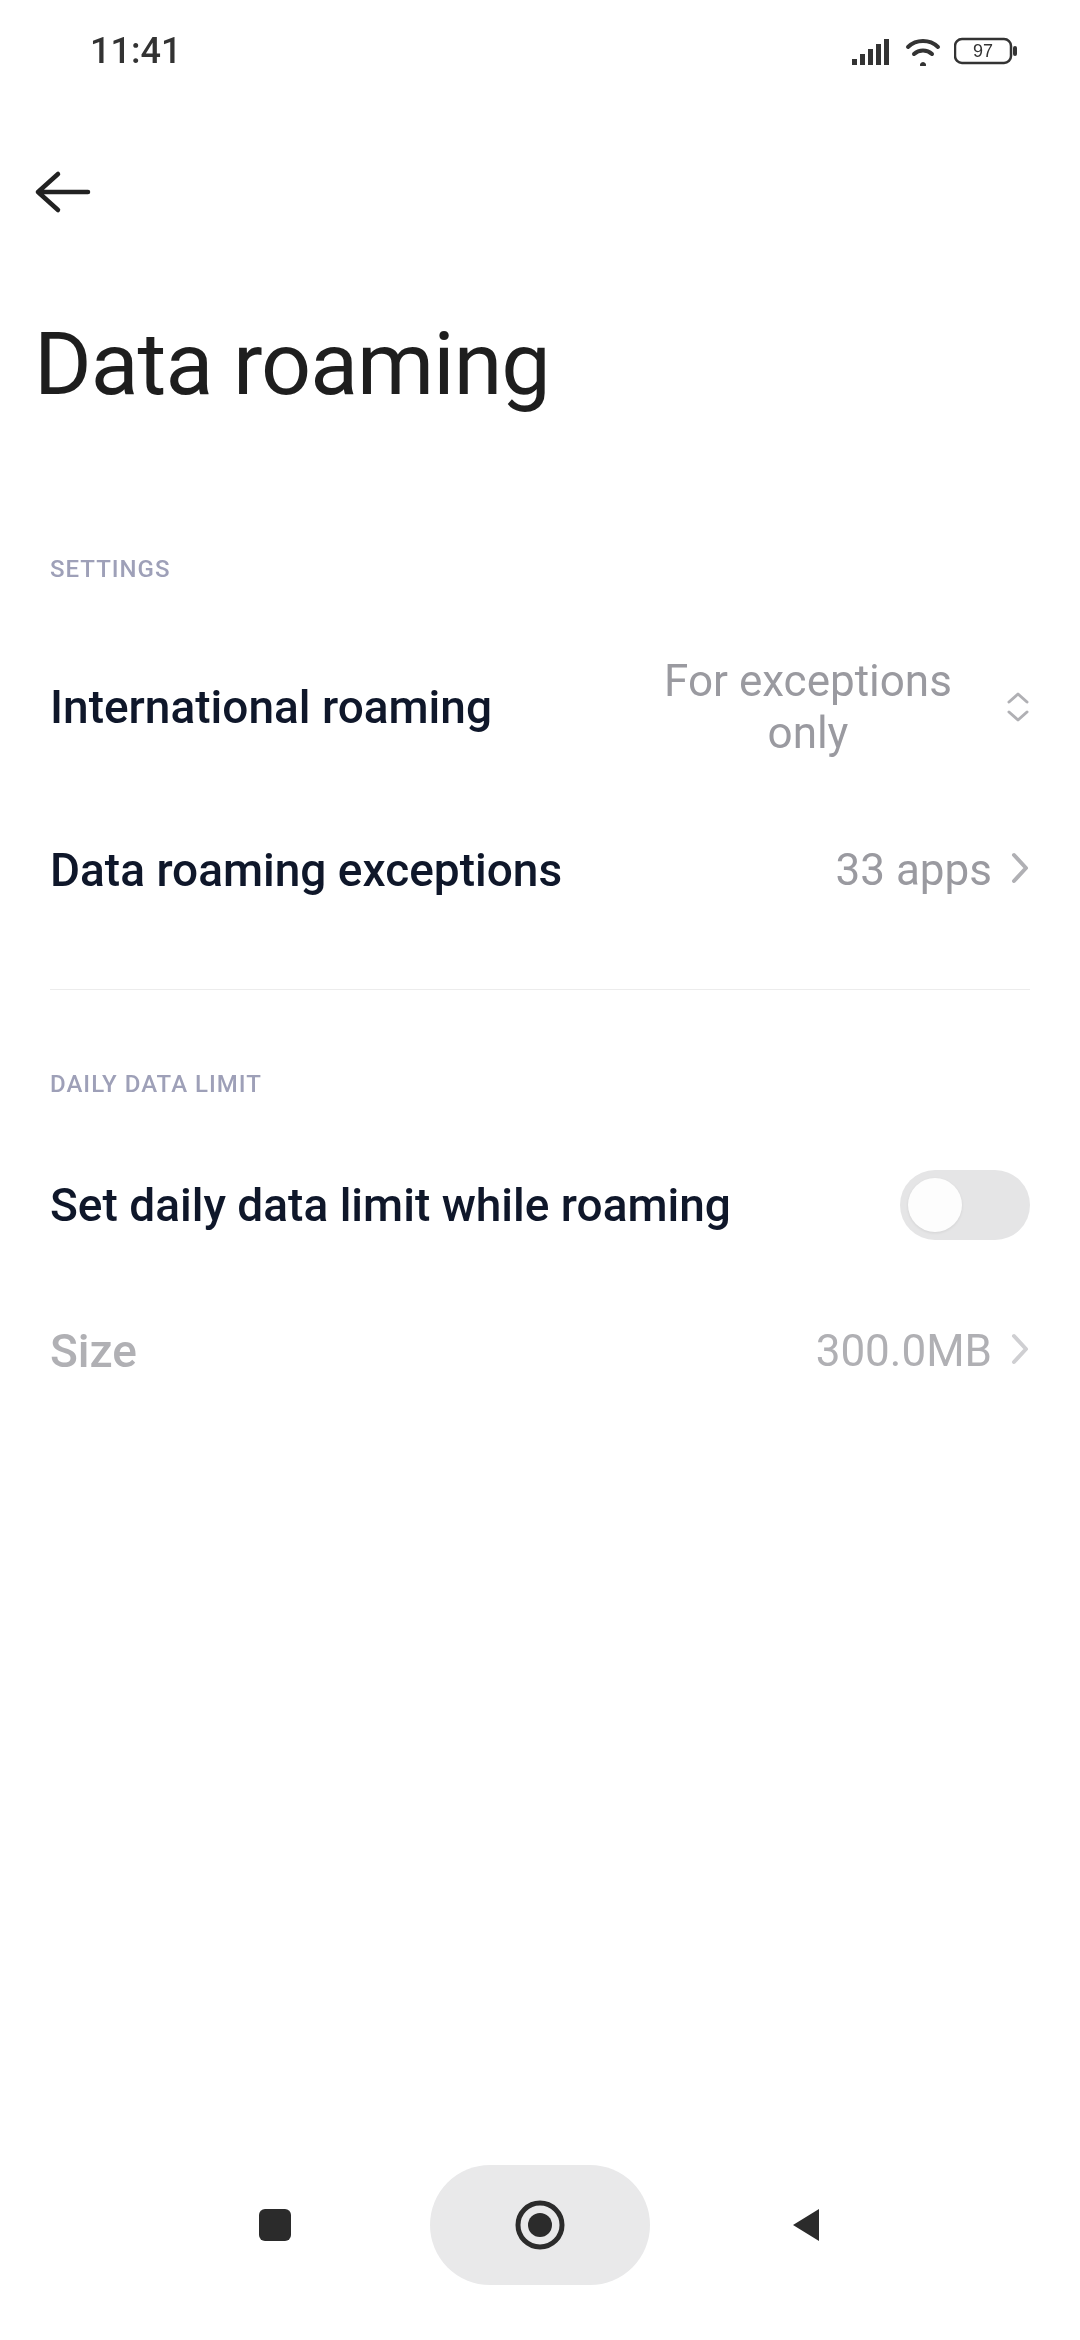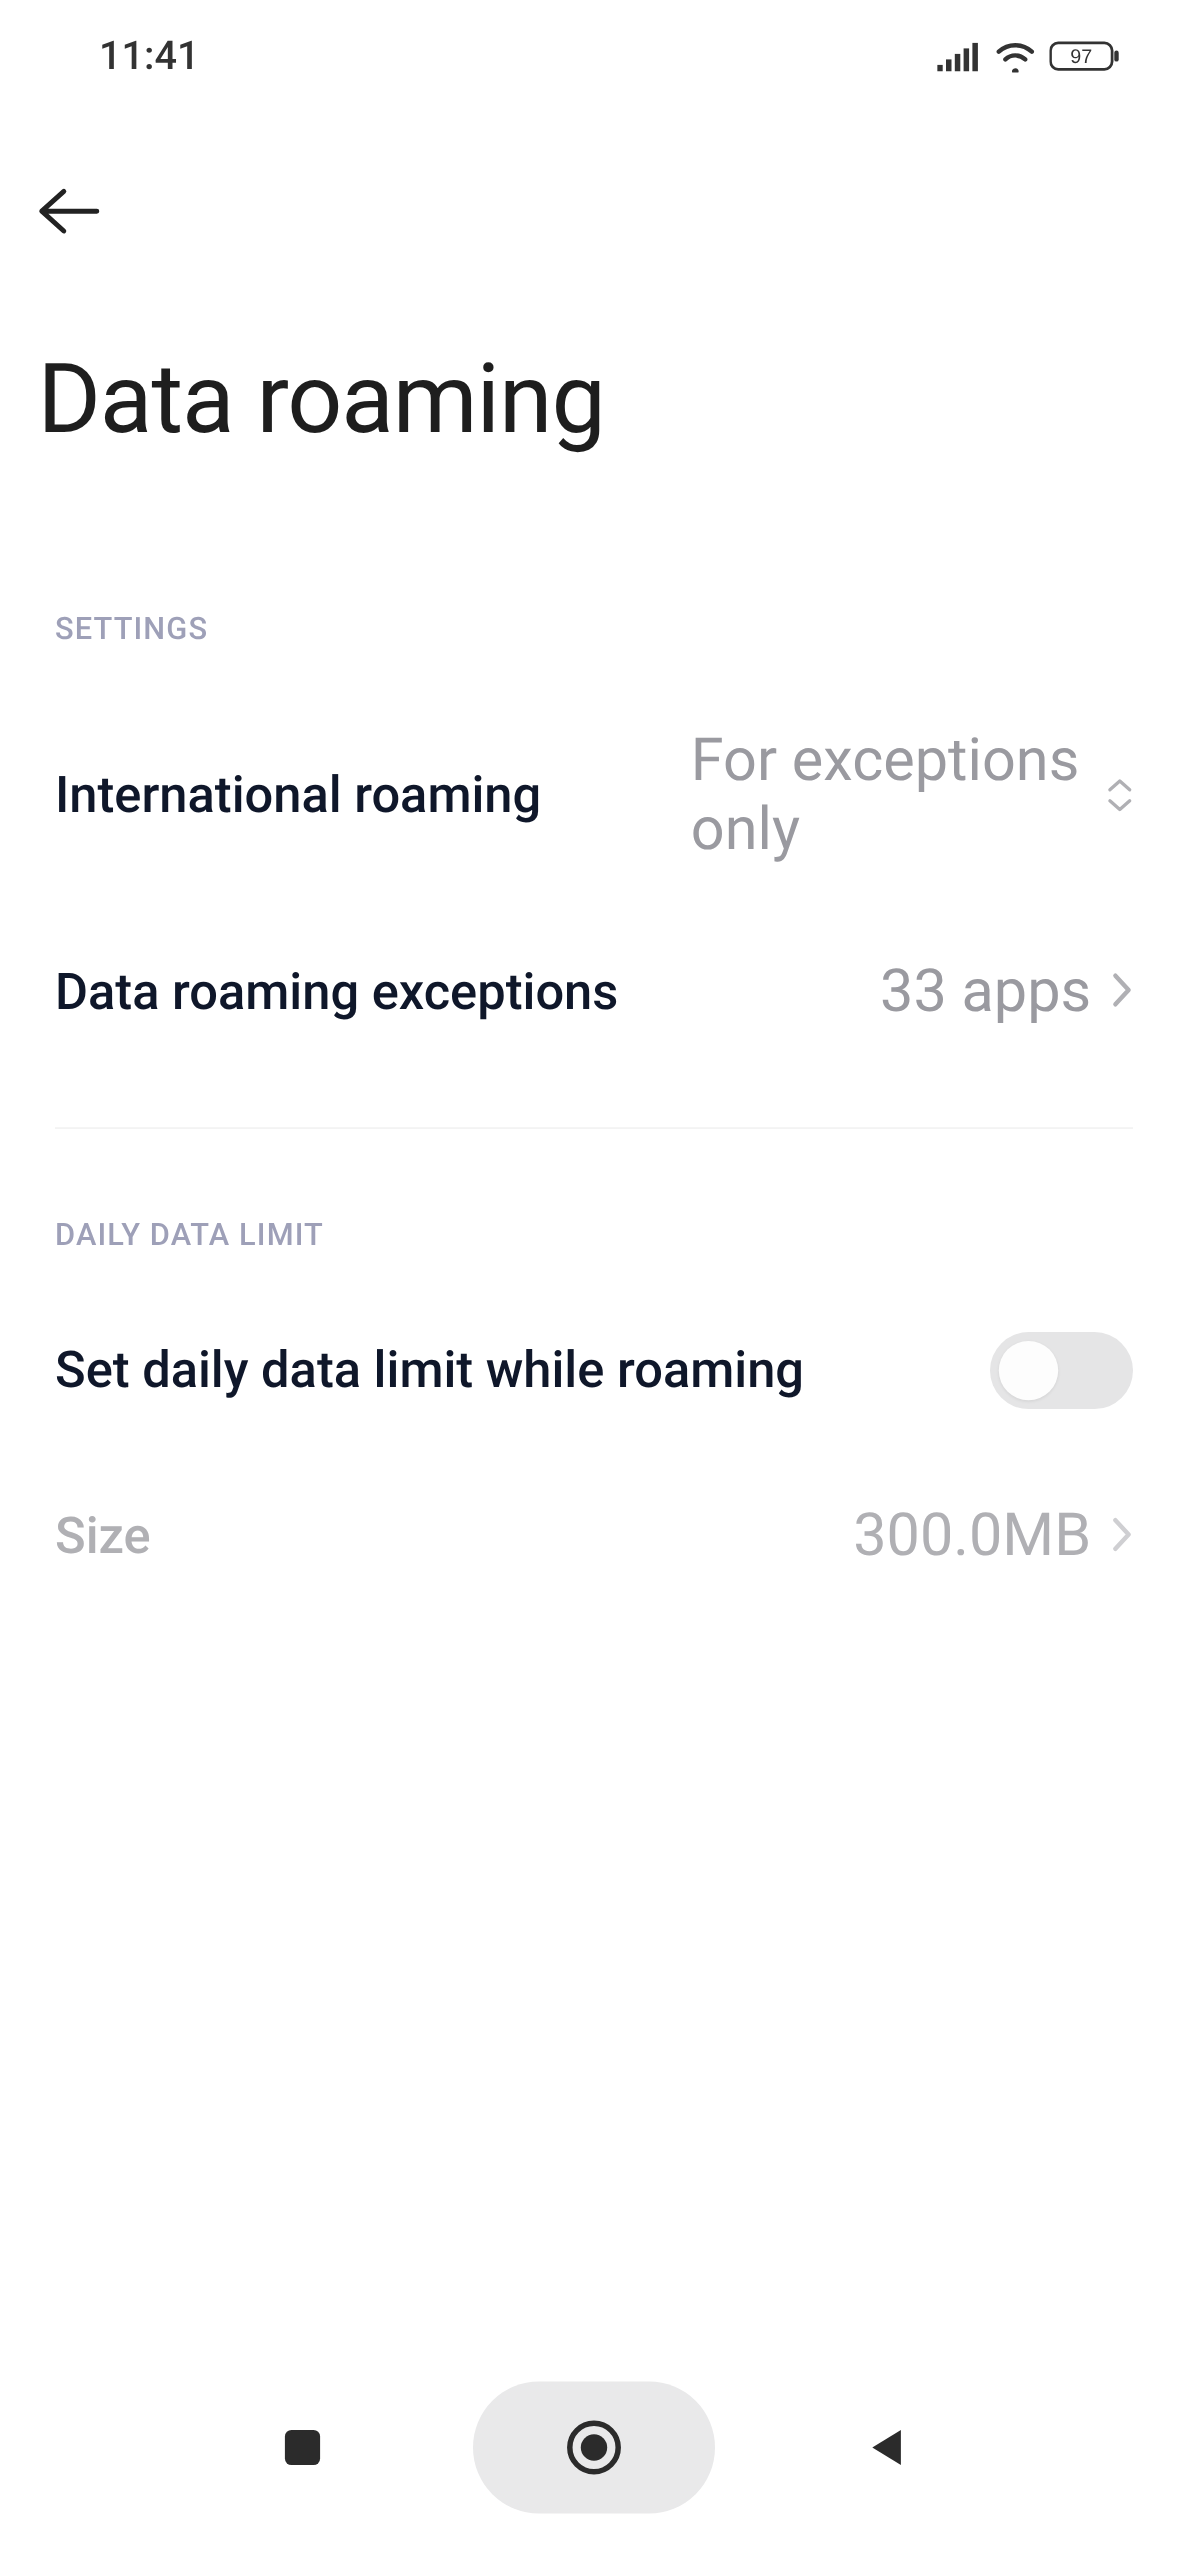--- a/index.html
+++ b/index.html
@@ -45,21 +45,21 @@
       font-weight: 400;
       color: #1e1e1e;
       margin-top: 80px;
       letter-spacing: -1px;
     }
     
     .section {
       padding: 0 50px;
     }
     .section-header {
-      font-size: 28px;
+      font-size: 24px;
       font-weight: 500;
       letter-spacing: 1px;
       color: #9ea0b8;
       padding: 80px 0 30px 0;
     }
     .setting-row {
       display: flex;
       align-items: center;
       justify-content: space-between;
       padding: 42px 0;
@@ -72,24 +72,24 @@
     }
     .setting-label.disabled {
       color: #b0b0b4;
     }
     .setting-value-wrap {
       display: flex;
       align-items: center;
       gap: 18px;
     }
     .setting-value {
-      font-size: 54px;
+      font-size: 44px;
       font-weight: 400;
       color: #9a9aa0;
-      text-align: left;
+      text-align: center;
     }
     .setting-value.disabled {
       color: #b0b0b4;
     }
     .divider {
       height: 1px;
       background: #ececec;
       margin: 50px 50px 0 50px;
     }
     

